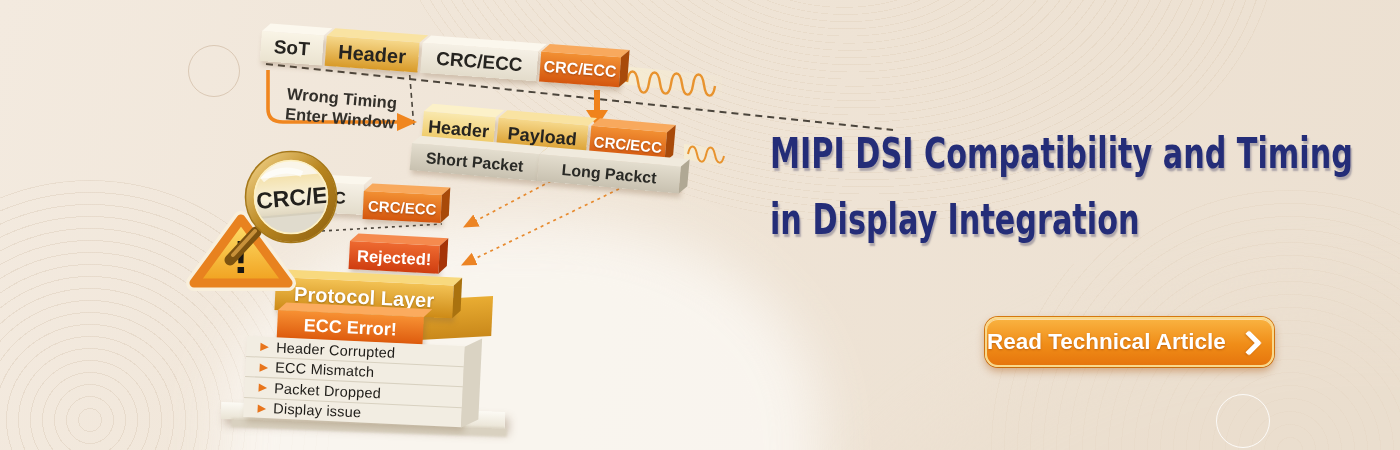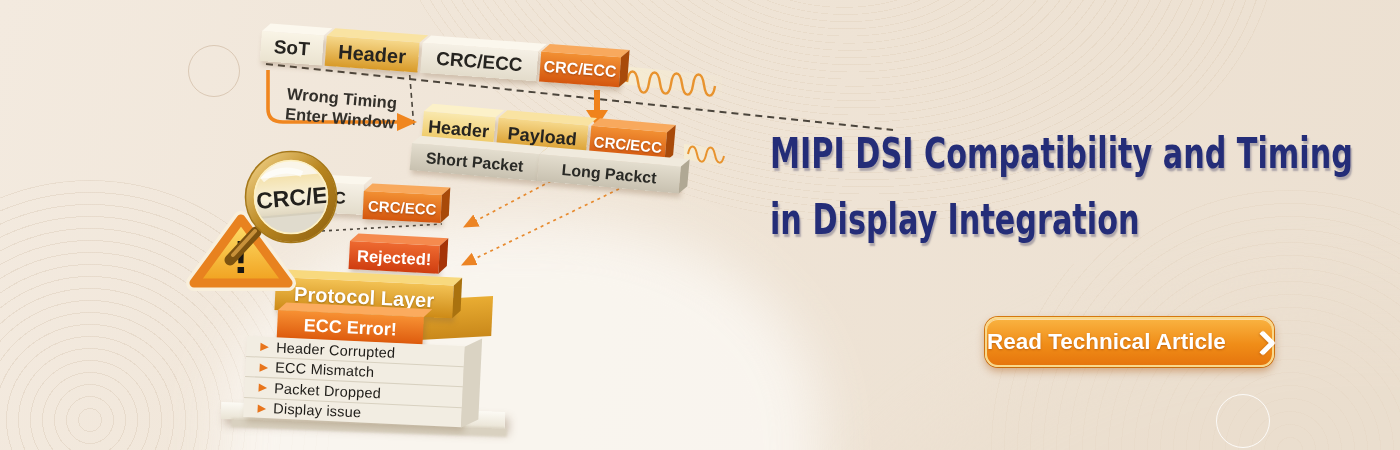--- a/index.html
+++ b/index.html
@@ -67,21 +67,21 @@
   .gold-band{position:absolute; left:420px; top:298px; width:72px; height:40px; z-index:2;
        background:linear-gradient(#e9ad33,#c9881a); transform:rotate(2.7deg) skewY(-6deg);}
   
   .headline{position:absolute; left:770px; top:132px; z-index:4; color:#242d78;}
   .hl{font-family:"DejaVu Sans", sans-serif; font-weight:800; font-size:42px; line-height:44px;
       white-space:nowrap; transform:scaleX(.72); transform-origin:left;
       text-shadow:2px 3px 2px rgba(110,105,130,.5); letter-spacing:0px;}
   .hl2{margin-top:22px;}
   
   .cta{position:absolute; left:985px; top:317px; z-index:4; width:285px; height:46px;
-      display:flex; align-items:center; justify-content:space-between; gap:14px;
+      display:flex; align-items:center; justify-content:flex-start; gap:14px;
       background:linear-gradient(#f9b341 0%,#f08d18 55%,#e6760d 100%);
       border:2px solid #f9d98c; border-radius:13px; cursor:pointer;
       box-shadow:0 4px 9px rgba(170,85,10,.45), inset 0 1px 0 rgba(255,255,255,.55), 0 0 0 1px #d97c12;
       color:#fff; font-weight:bold; font-size:22.5px; text-shadow:0 1px 2px rgba(150,60,0,.5);}
   .chev{width:13px; height:13px; border-top:5px solid #fff; border-right:5px solid #fff;
       transform:rotate(45deg); border-radius:2px; margin-top:1px;
       filter:drop-shadow(0 1px 1px rgba(150,60,0,.4));}
 </style>
 </head>
 <body>

